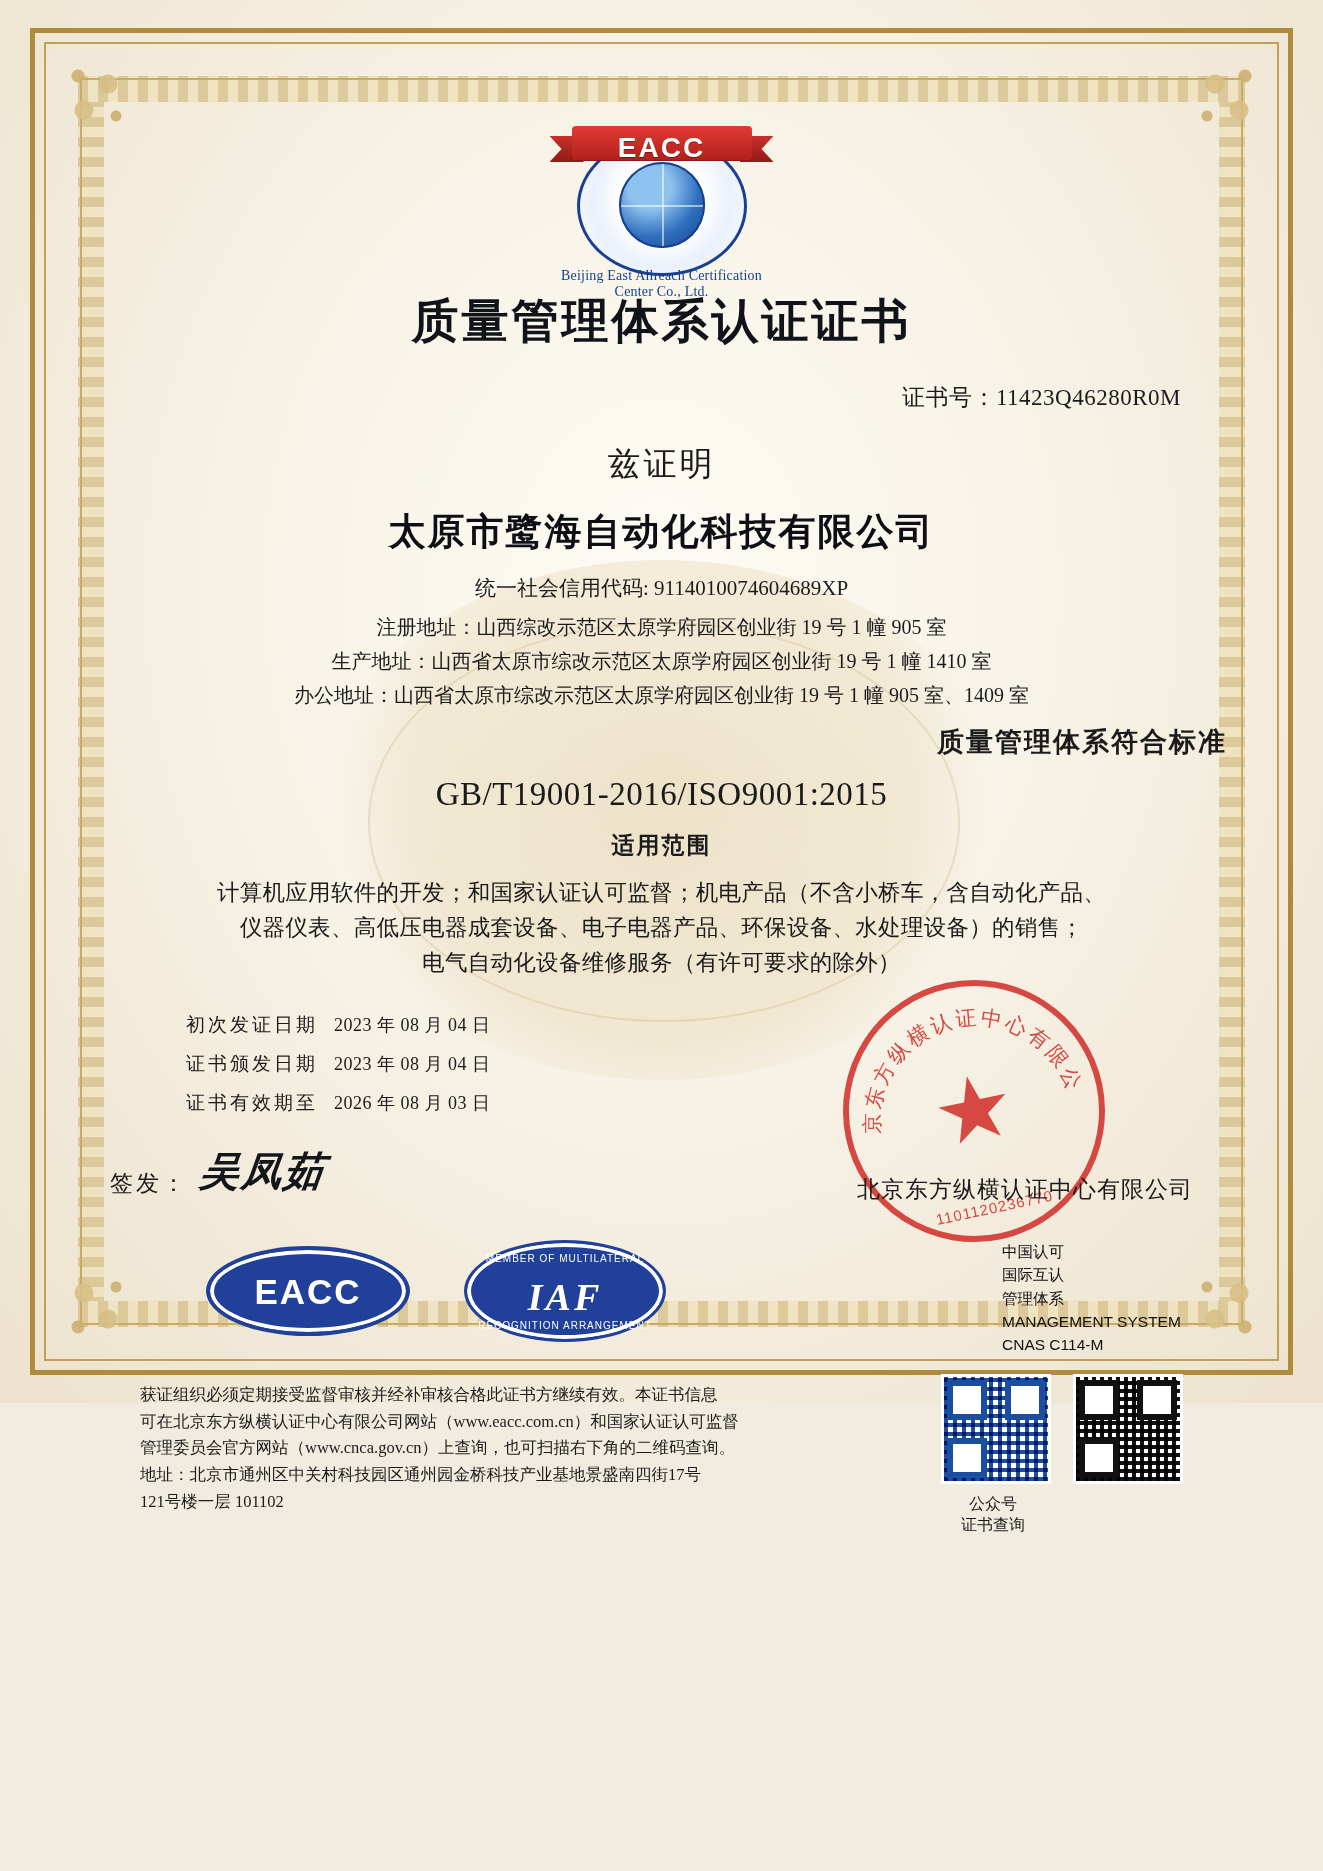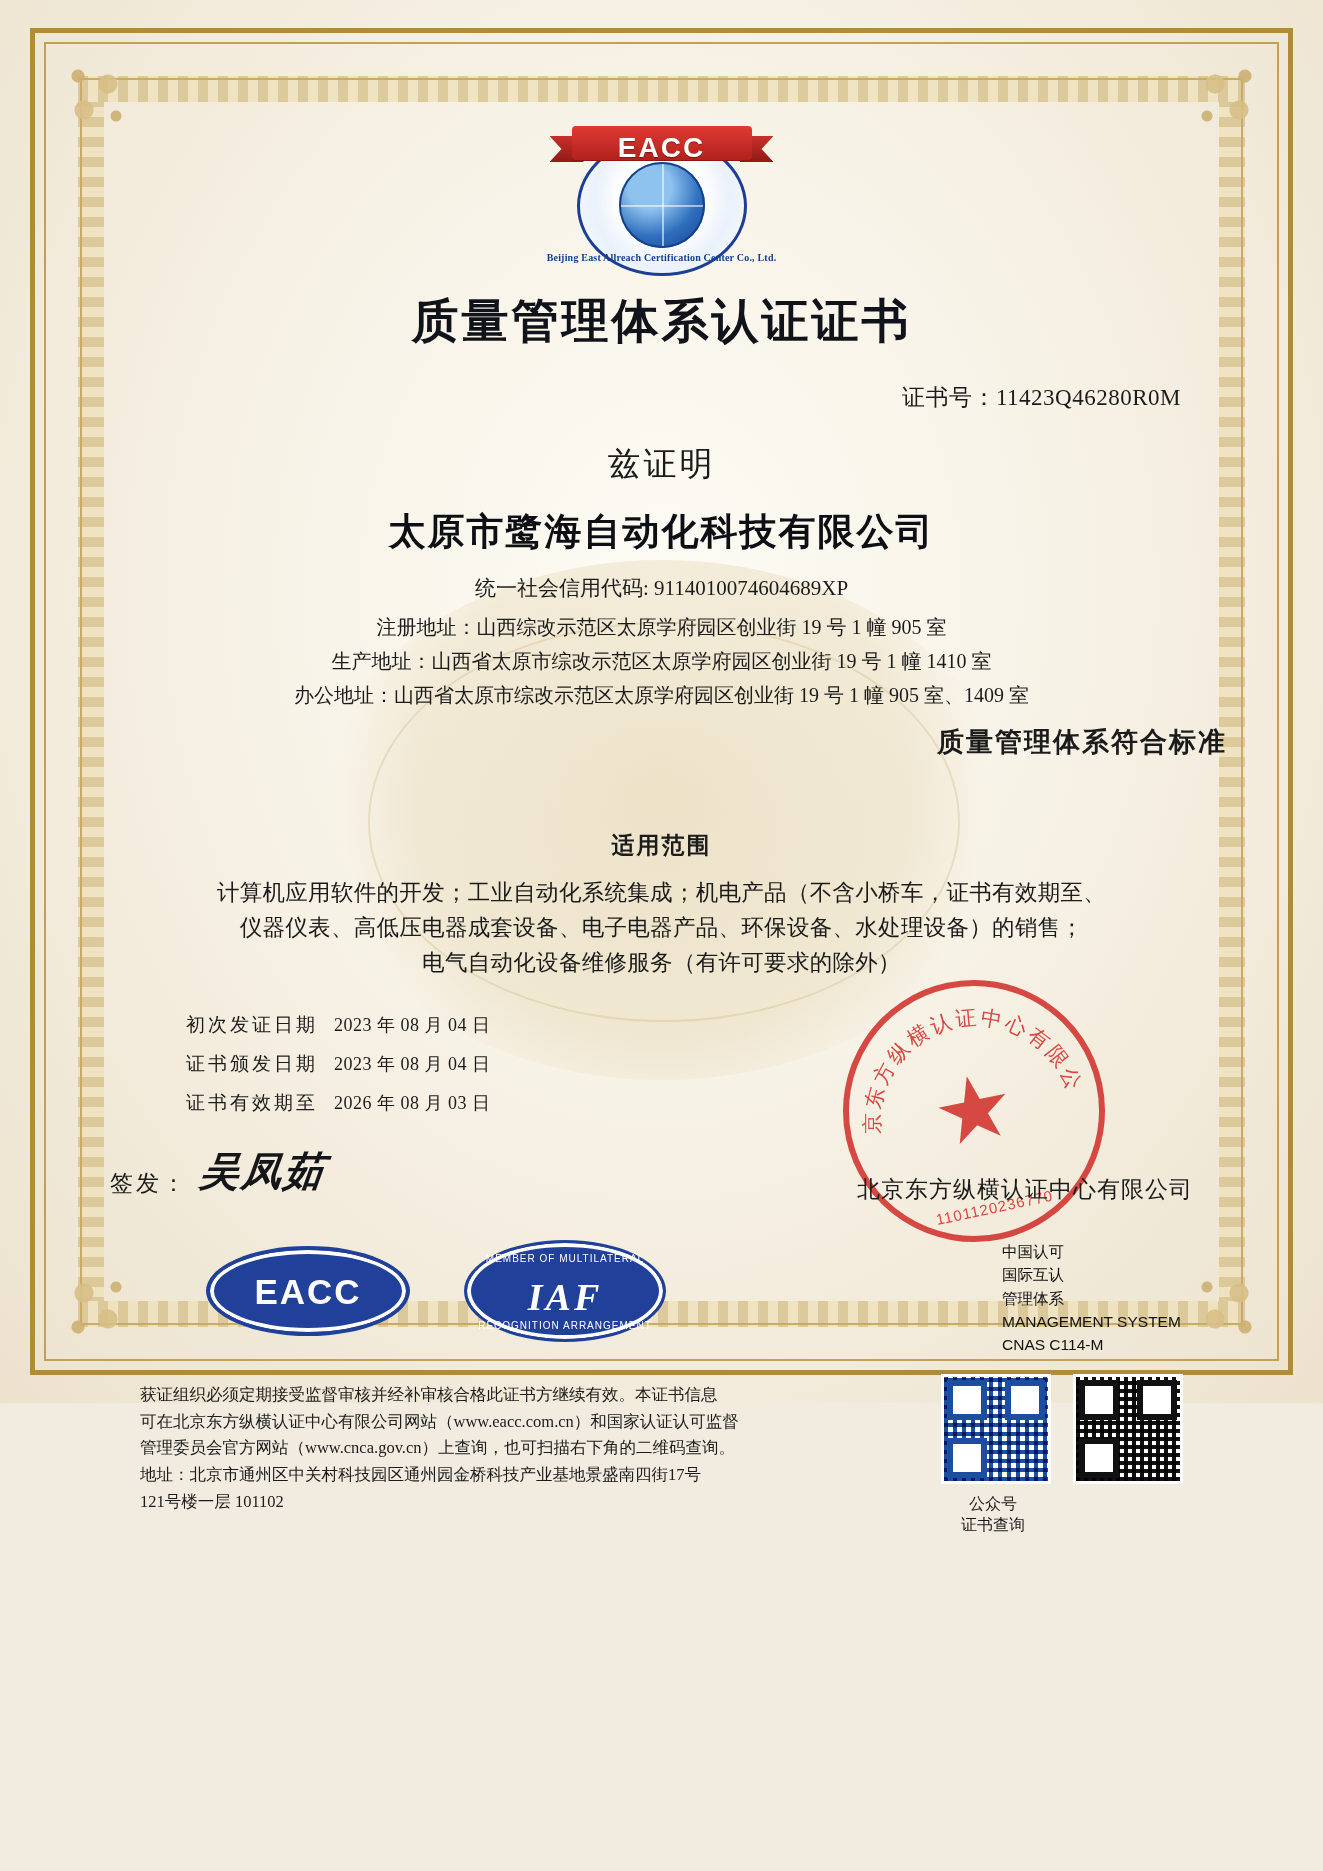--- a/index.html
+++ b/index.html
@@ -116,22 +116,22 @@
   }
   .emblem .ribbon .tail-l{left:0;clip-path:polygon(0 0,100% 0,100% 100%,0 100%,12px 50%);}
   .emblem .ribbon .tail-r{right:0;clip-path:polygon(0 0,100% 0,calc(100% - 12px) 50%,100% 100%,0 100%);}
   .emblem .ribbon .txt{
     position:absolute;left:0;right:0;top:16px;
     font-family:"Liberation Sans", sans-serif;
     font-weight:bold;font-size:28px;letter-spacing:2px;color:#fff;
     text-shadow:0 1px 1px rgba(0,0,0,.35);
   }
   .emblem .en{
-    position:absolute;left:50%;top:142px;transform:translateX(-50%);
-    width:240px;font-size:10px;color:#14408d;letter-spacing:.2px;font-weight:bold;
+    position:absolute;left:50%;top:158px;transform:translateX(-50%);
+    width:240px;font-size:14px;color:#14408d;letter-spacing:.2px;
   }
   .emblem .cnwrap{
     position:absolute;left:50%;top:30px;transform:translateX(-50%);
     width:176px;height:134px;
   }
   .emblem .cnwrap span{
     position:absolute;left:0;right:0;top:4px;text-align:center;
     font-size:10px;color:#14408d;
   }
 
@@ -360,24 +360,25 @@
 
     <div class="hereby">兹证明</div>
     <div class="company">太原市鹭海自动化科技有限公司</div>
     <div class="usci">统一社会信用代码: 9114010074604689XP</div>
 
     <div class="addr a1">注册地址：山西综改示范区太原学府园区创业街 19 号 1 幢 905 室</div>
     <div class="addr a2">生产地址：山西省太原市综改示范区太原学府园区创业街 19 号 1 幢 1410 室</div>
     <div class="addr a3">办公地址：山西省太原市综改示范区太原学府园区创业街 19 号 1 幢 905 室、1409 室</div>
 
     <div class="conform">质量管理体系符合标准</div>
+    <div class="standard">GB/T19001-2016/ISO9001:2015</div>
     <div class="scope-label">适用范围</div>
 
     <div class="scope">
-      <div>计算机应用软件的开发；工业自动化系统集成；机电产品（不含小桥车，证书有效期至、</div>
+      <div>计算机应用软件的开发；和国家认证认可监督；机电产品（不含小桥车，含自动化产品、</div>
       <div>仪器仪表、高低压电器成套设备、电子电器产品、环保设备、水处理设备）的销售；</div>
       <div>电气自动化设备维修服务（有许可要求的除外）</div>
     </div>
 
     <div class="dates">
       <div class="drow">
         <div class="dlabel">初次发证日期</div>
         <div class="dval">2023 年 08 月 04 日</div>
       </div>
       <div class="drow">

